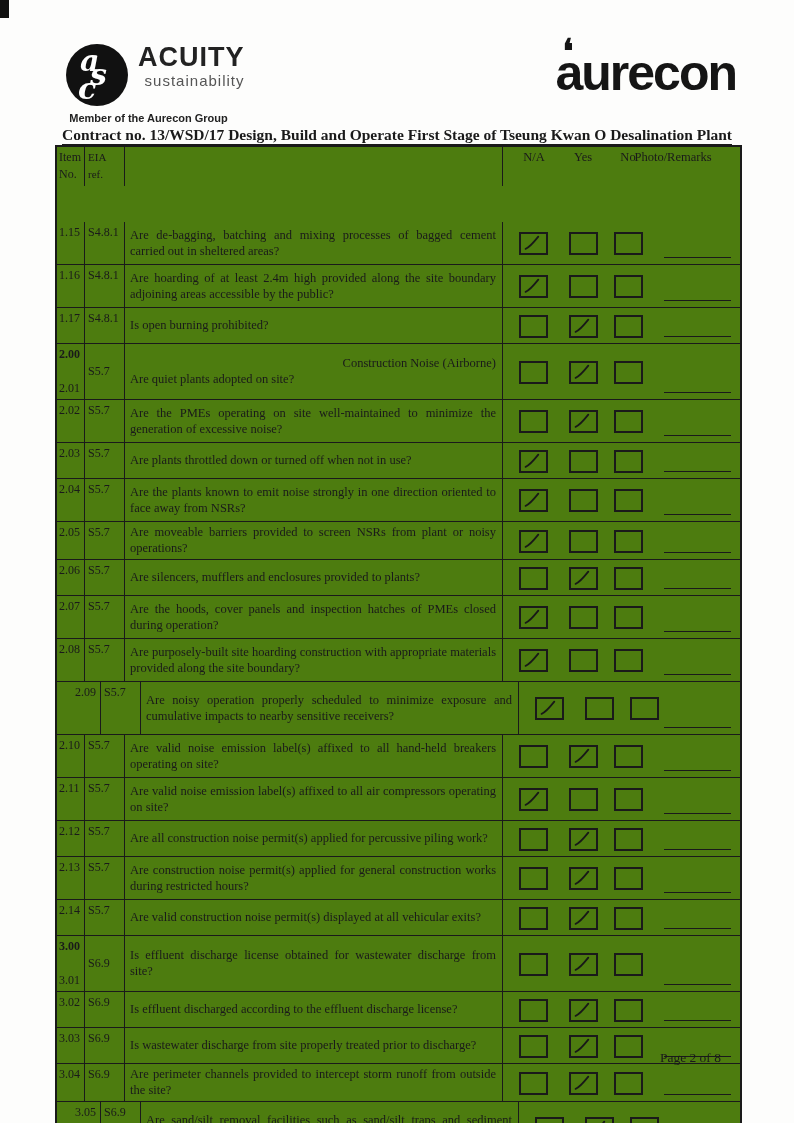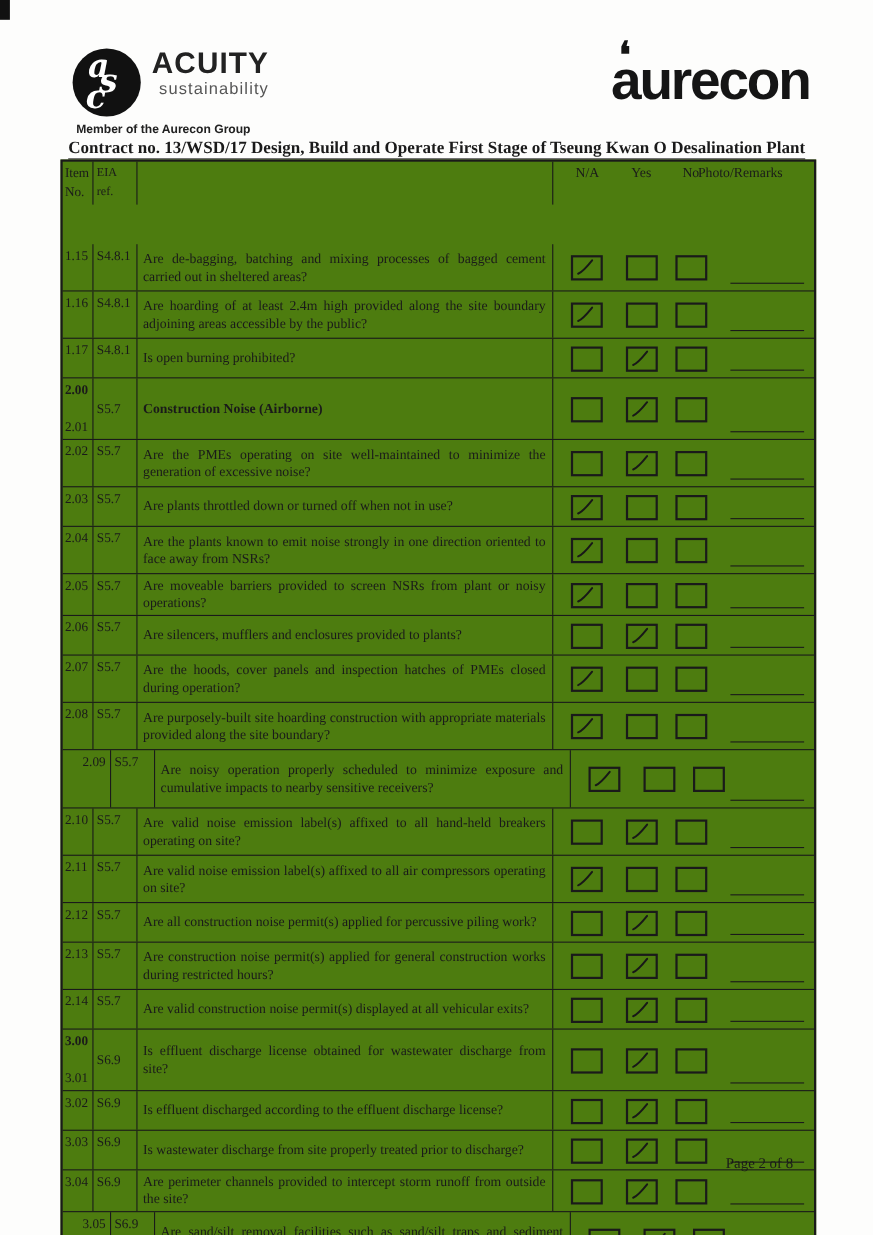--- a/index.html
+++ b/index.html
@@ -32,21 +32,21 @@
   
   .sheet{position:absolute;left:55px;top:145px;width:683px;border:2px solid #1a1a1a;background:#4d7c0f;}
   .trow{display:grid;grid-template-columns:28px 40px 378px 1fr;border-top:1.6px solid #1a1a1a;min-height:35px;}
   .trow:first-child{border-top:none;margin-top:36px;}
   .trow.tall{min-height:42px;}
   .trow.xtall{min-height:52px;padding-left:16px;}
   .c-item{border-right:1.6px solid #1a1a1a;padding:2px 1px 2px 2px;font-size:12px;line-height:17px;}
   .c-eia{border-right:1.6px solid #1a1a1a;padding:2px 1px 2px 3px;font-size:12px;line-height:17px;}
   .c-q{border-right:1.6px solid #1a1a1a;padding:2px 6px 3px 5px;font-size:12.5px;line-height:16px;
        display:flex;flex-direction:column;justify-content:center;}
-  .c-q .section{font-weight:bold;}
+  .c-q .section{font-weight:normal;text-align:right;}
   .c-q .question{text-align:justify;}
   .c-check{position:relative;}
   .item-l1.bold{font-weight:bold;}
   .eia-shift{padding-top:19px;}
   .item-gap{display:block;margin-top:17px;}
 
   
   .hrow{display:grid;grid-template-columns:28px 40px 378px 1fr;min-height:37px;font-size:12px;}
   .hrow .c-item{display:flex;flex-direction:column;justify-content:space-between;padding-bottom:3px;}
   .hrow .c-eia{font-size:11px;}
@@ -194,20 +194,21 @@
   </div>
 
   <div class="trow tall">
     <div class="c-item">
       <span class="item-l1 bold">2.00</span>
       <span class="item-l2 item-gap">2.01</span>
     </div>
     <div class="c-eia eia-shift"><span>S5.7</span></div>
     <div class="c-q">
       <span class="section">Construction Noise (Airborne)</span>
+      <span class="question">Are quiet plants adopted on site?</span>
     </div>
     <div class="c-check">
       <span class="cb cb-na">
         
       </span>
       <span class="cb cb-yes checked">
         <svg width="22" height="18" viewBox="0 0 20 17">
           <path d="M3 14 Q7 12.5 15 2.5" fill="none" stroke="#181818" stroke-width="1.7" stroke-linecap="round"></path>
         </svg>
       </span>

